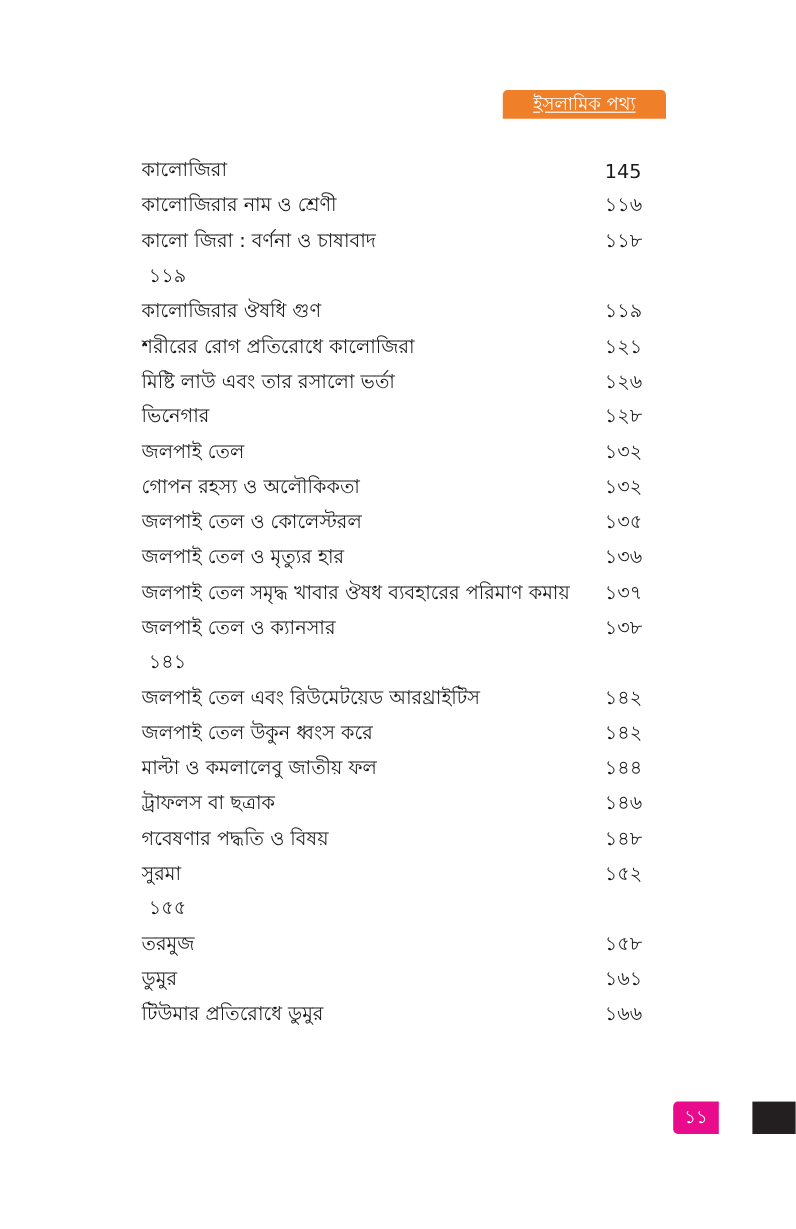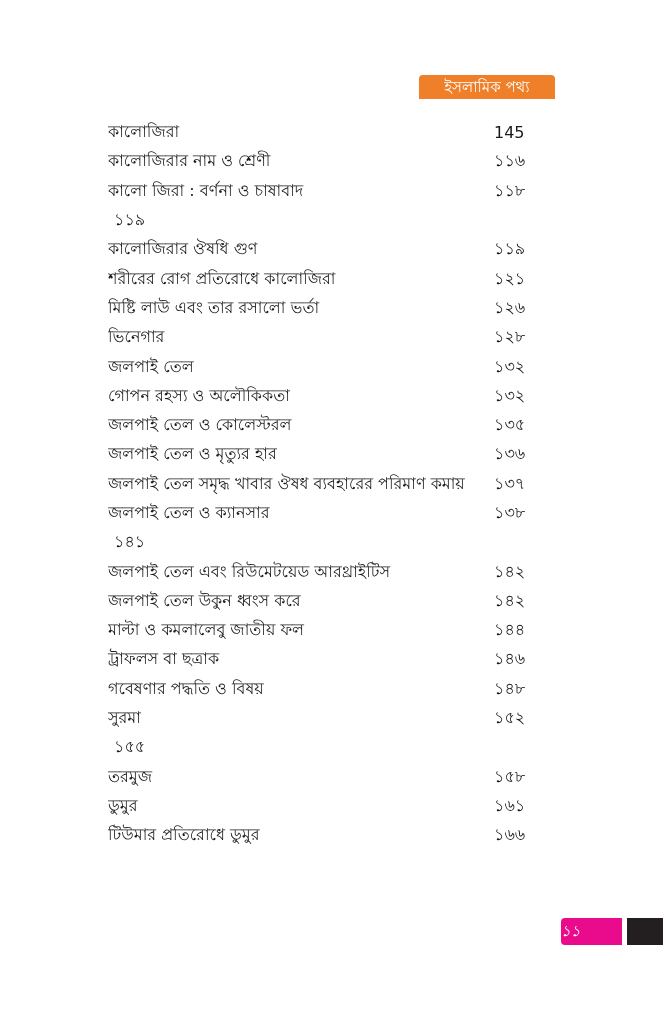--- a/index.html
+++ b/index.html
@@ -21,27 +21,28 @@
       top: 75px;
       width: 136px;
       height: 24px;
       background: #f07f2a;
       border-radius: 4px 4px 0 0;
       color: #ffffff;
       font-size: 15px;
       line-height: 24px;
       text-align: center;
       white-space: nowrap;
+      text-decoration: underline;
     }
     .toc {
       position: absolute;
       left: 108px;
       top: 118px;
       width: 422px;
-      margin: 0;
+      margin: 10px;
       padding: 0;
       list-style: none;
     }
     .toc-row {
       display: flex;
       justify-content: space-between;
       align-items: center;
       height: 29.3px;
       font-size: 16px;
       white-space: nowrap;
@@ -53,28 +54,28 @@
     .toc-page {
       flex: 0 0 auto;
       width: 36px;
       text-align: left;
       padding-left: 6px;
     }
     .page-number-box {
       position: absolute;
       left: 561px;
       top: 918px;
-      width: 61px;
+      width: 38px;
       height: 27px;
       background: #ea0b8c;
       border-radius: 4px 0 0 4px;
       color: #ffffff;
       font-size: 15px;
       line-height: 27px;
-      font-style: italic;
+      text-align: center;
     }
     .page-edge-block {
       position: absolute;
       left: 627px;
       top: 918px;
       width: 36px;
       height: 27px;
       background: #231f20;
     }
   </style>

